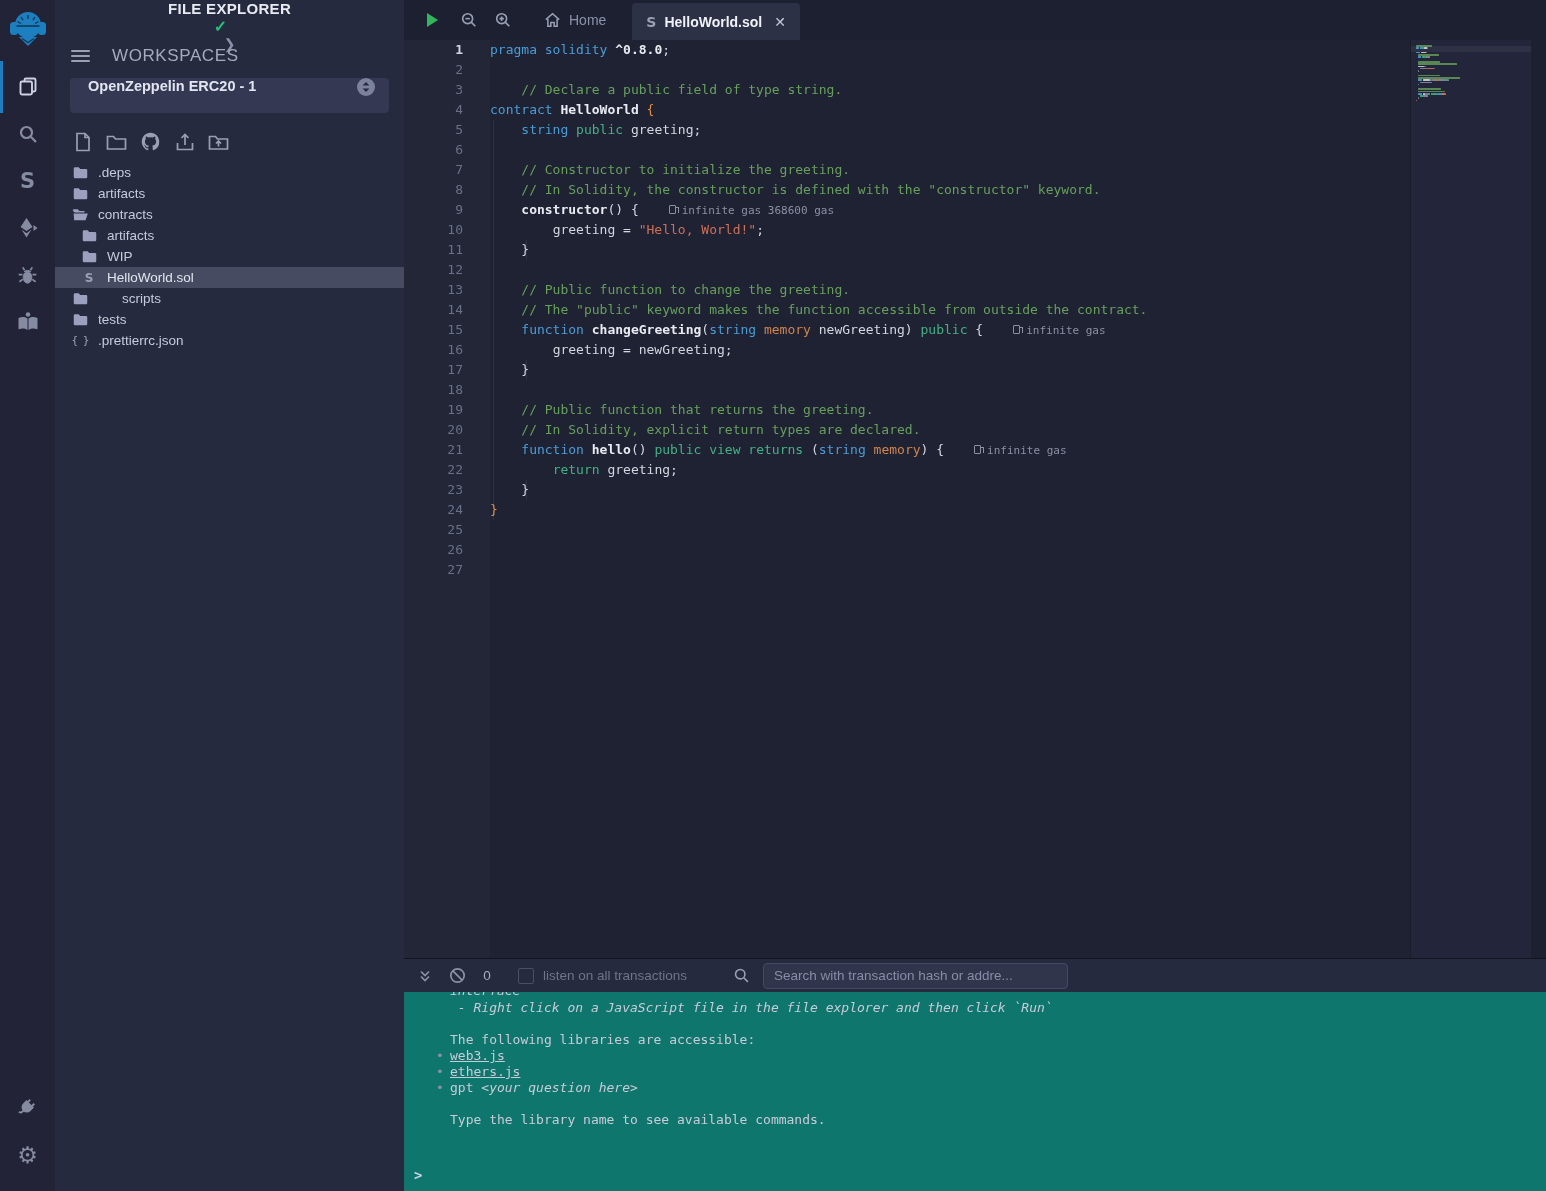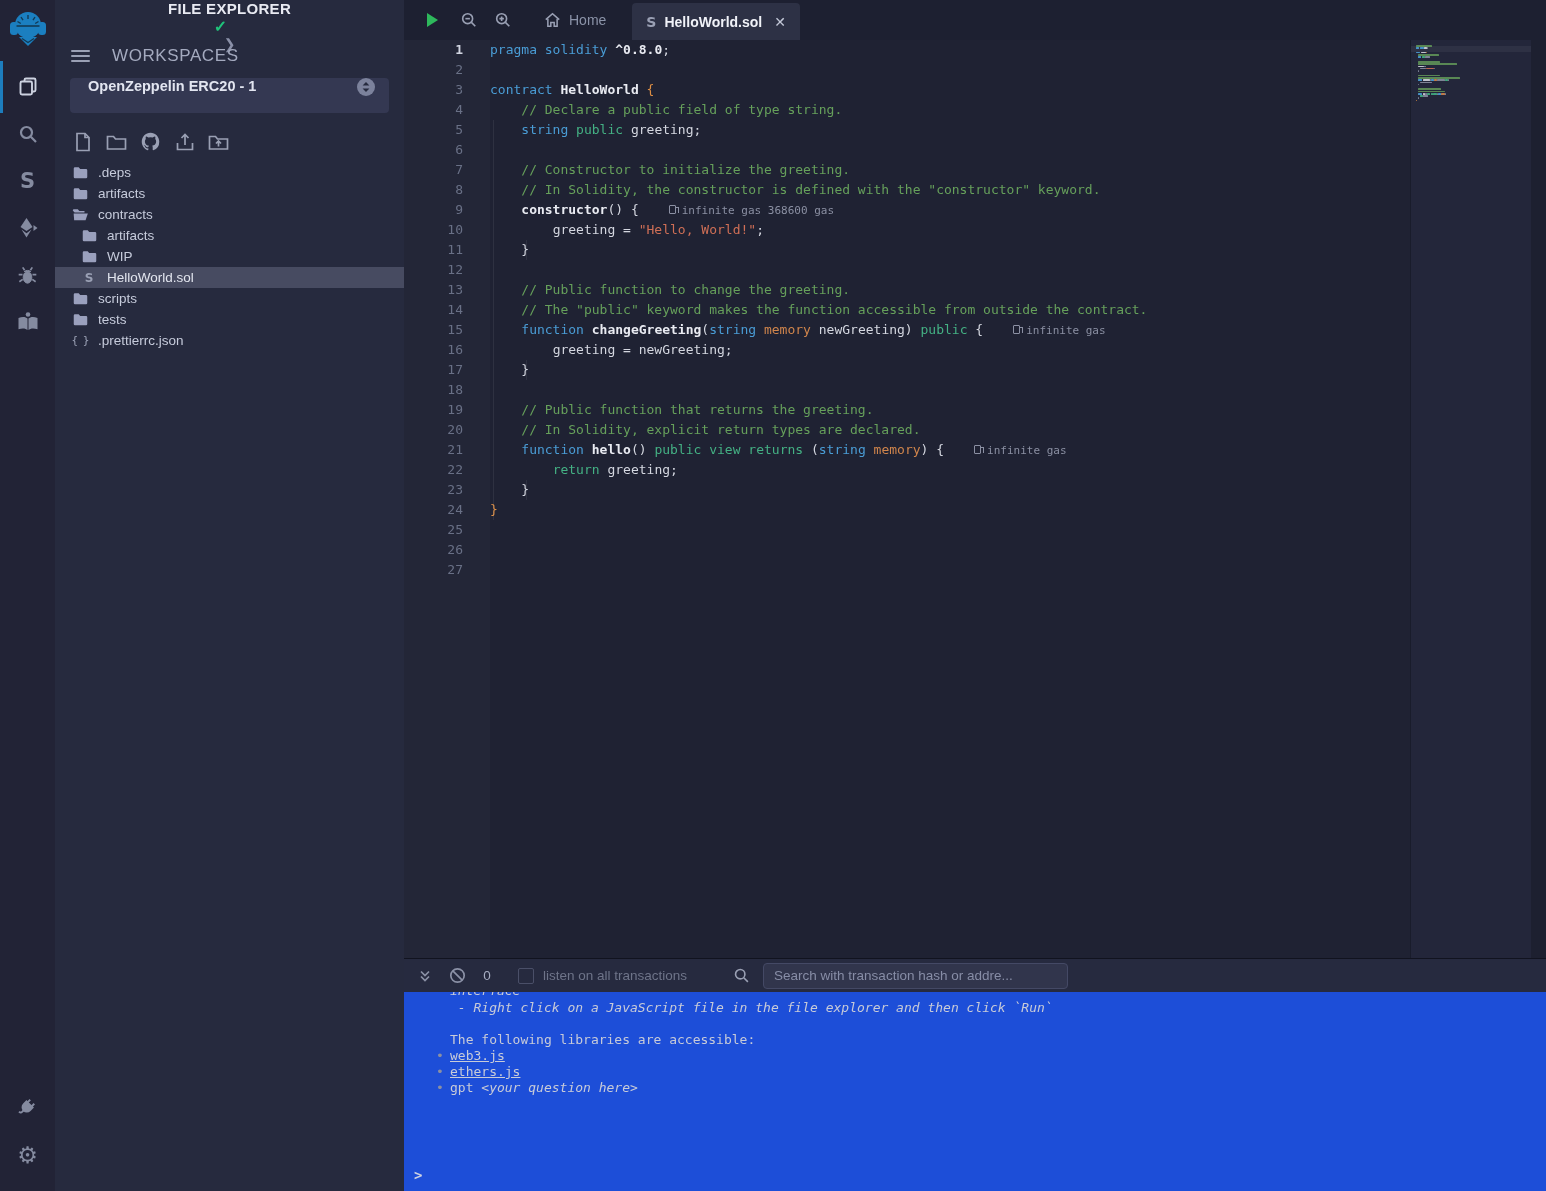--- a/index.html
+++ b/index.html
@@ -85,21 +85,21 @@
   
   .termbar{height:34px;background:#262a3f;border-top:1px solid #11131f;display:flex;align-items:center;flex:0 0 auto;padding:0 10px;}
   .tb-ic{width:22px;display:flex;align-items:center;justify-content:center;color:#8b91a6;cursor:pointer;}
   .tb-count{font-size:13.5px;color:#a7adc2;margin:0 0 0 12px;min-width:14px;text-align:center;}
   .tb-check{width:16px;height:16px;border:1px solid #4a4f68;border-radius:2px;margin-left:24px;cursor:pointer;background:transparent;flex:0 0 auto;}
   .tb-label{font-size:13.5px;color:#6e7489;margin-left:9px;}
   .tb-search-ic{margin-left:46px;color:#9aa0b4;display:flex;cursor:pointer;}
   .tb-input{margin-left:13px;width:305px;height:26px;background:#31354c;border:1px solid #444965;border-radius:4px;
             color:#d5d9e8;font-size:13.5px;padding:0 10px;font-family:"Liberation Sans",sans-serif;outline:none;}
   .tb-input::placeholder{color:#878da6;}
-  .termcontent{flex:1;background:#1d4ed8;position:relative;font-family:"DejaVu Sans Mono",monospace;font-size:13px;
+  .termcontent{flex:1;background:#0f766e;position:relative;font-family:"DejaVu Sans Mono",monospace;font-size:13px;
                color:#c8cbd8;padding:0 0 0 46px;overflow:hidden;}
   .tl{height:16px;line-height:16px;white-space:pre;position:relative;}
   .tl.clipline{height:8px;overflow:hidden;}
   .tl.clipline span{display:block;margin-top:-9px;}
   .tl.bullet::before{content:"\2022";position:absolute;left:-14px;color:#8a8fa3;}
   .tl .it{font-style:italic;}
   .tl .lk{text-decoration:underline;cursor:pointer;}
   .prompt{position:absolute;left:10px;top:175px;font-weight:bold;color:#cdd2e2;font-size:14px;cursor:text;}
 </style>
 </head>
@@ -265,21 +265,21 @@
             </svg>
           </span>
           <span>WIP</span>
         </div>
         <div class="trow sel" style="padding-left: 26px;">
           <span class="tic">
             <span class="sfile-glyph">S</span>
           </span>
           <span>HelloWorld.sol</span>
         </div>
-        <div class="trow" style="padding-left: 17px;">
+        <div class="trow" style="padding-left: 17px; gap: 24px;">
           <span class="tic">
             <svg width="15" height="13" viewBox="0 0 20 17" fill="currentColor">
               <path d="M1 3.2 A1.6 1.6 0 0 1 2.6 1.6 h5 l2 2.2 h7.8 A1.6 1.6 0 0 1 19 5.4 v9 a1.6 1.6 0 0 1 -1.6 1.6 h-14.8 A1.6 1.6 0 0 1 1 14.4 Z"></path>
             </svg>
           </span>
           <span>scripts</span>
         </div>
         <div class="trow" style="padding-left: 17px;">
           <span class="tic">
             <svg width="15" height="13" viewBox="0 0 20 17" fill="currentColor">
@@ -368,22 +368,22 @@
           <div class="ln">27</div>
         </div>
       <div class="codearea">
         <div class="iguide" style="left:3px;top:80px;height:400px;"></div>
         <div class="iguide" style="left:36px;top:200px;height:20px;"></div>
         <div class="iguide" style="left:36px;top:320px;height:20px;"></div>
         <div class="iguide" style="left:36px;top:440px;height:20px;"></div>
         <div id="code-lines">
             <div class="cl"><span class="t-kw">pragma</span><span class="t-pl"> </span><span class="t-kw">solidity</span><span class="t-pl"> </span><span class="t-fn">^0.8.0</span><span class="t-pl">;</span></div>
             <div class="cl"></div>
+            <div class="cl"><span class="t-pl">    </span><span class="t-cm">// Declare a public field of type string.</span></div>
             <div class="cl"><span class="t-kw">contract</span><span class="t-pl"> </span><span class="t-fn">HelloWorld</span><span class="t-pl"> </span><span class="t-br">{</span></div>
-            <div class="cl"><span class="t-pl">    </span><span class="t-cm">// Declare a public field of type string.</span></div>
             <div class="cl"><span class="t-pl">    </span><span class="t-kw">string</span><span class="t-pl"> </span><span class="t-kg">public</span><span class="t-pl"> greeting;</span></div>
             <div class="cl"></div>
             <div class="cl"><span class="t-pl">    </span><span class="t-cm">// Constructor to initialize the greeting.</span></div>
             <div class="cl"><span class="t-pl">    </span><span class="t-cm">// In Solidity, the constructor is defined with the "constructor" keyword.</span></div>
             <div class="cl"><span class="t-pl">    </span><span class="t-fn">constructor</span><span class="t-pl">() {</span><span class="gas"><span class="gasicon"></span>infinite gas 368600 gas</span></div>
             <div class="cl"><span class="t-pl">        </span><span class="t-pl">greeting = </span><span class="t-st">"Hello, World!"</span><span class="t-pl">;</span></div>
             <div class="cl"><span class="t-pl">    </span><span class="t-pl">}</span></div>
             <div class="cl"></div>
             <div class="cl"><span class="t-pl">    </span><span class="t-cm">// Public function to change the greeting.</span></div>
             <div class="cl"><span class="t-pl">    </span><span class="t-cm">// The "public" keyword makes the function accessible from outside the contract.</span></div>
@@ -560,17 +560,18 @@
     <div class="termcontent">
       <div id="term-lines">
           <div class="tl clipline"><span><span class="it ">interface</span></span></div>
           <div class="tl"><span class="it "> - Right click on a JavaScript file in the file explorer and then click `Run`</span></div>
           <div class="tl">&nbsp;</div>
           <div class="tl"><span class="">The following libraries are accessible:</span></div>
           <div class="tl bullet"><span class="lk">web3.js</span></div>
           <div class="tl bullet"><span class="lk">ethers.js</span></div>
           <div class="tl bullet"><span class="">gpt </span><span class="it ">&lt;your question here&gt;</span></div>
           <div class="tl">&nbsp;</div>
+          <div class="tl"><span class="">Type the library name to see available commands.</span></div>
         </div>
       <span class="prompt">&gt;</span>
     </div>
   </div>
 </div>
 
 </body></html>

